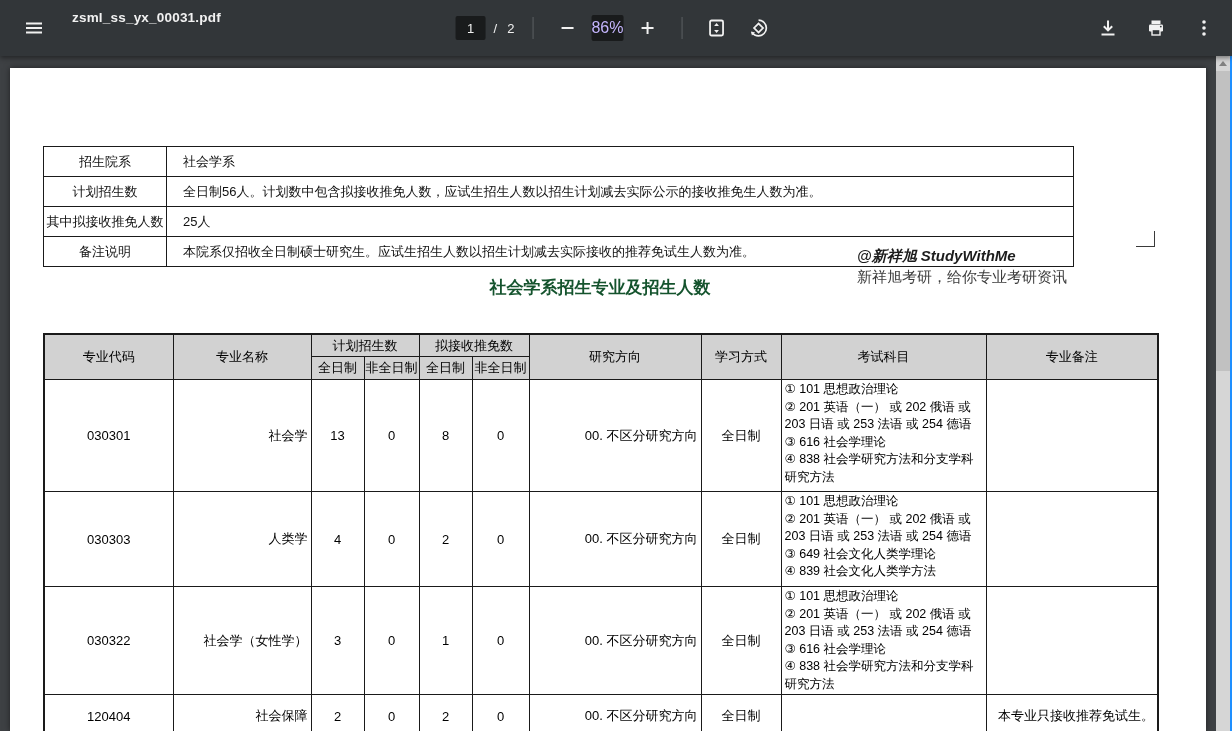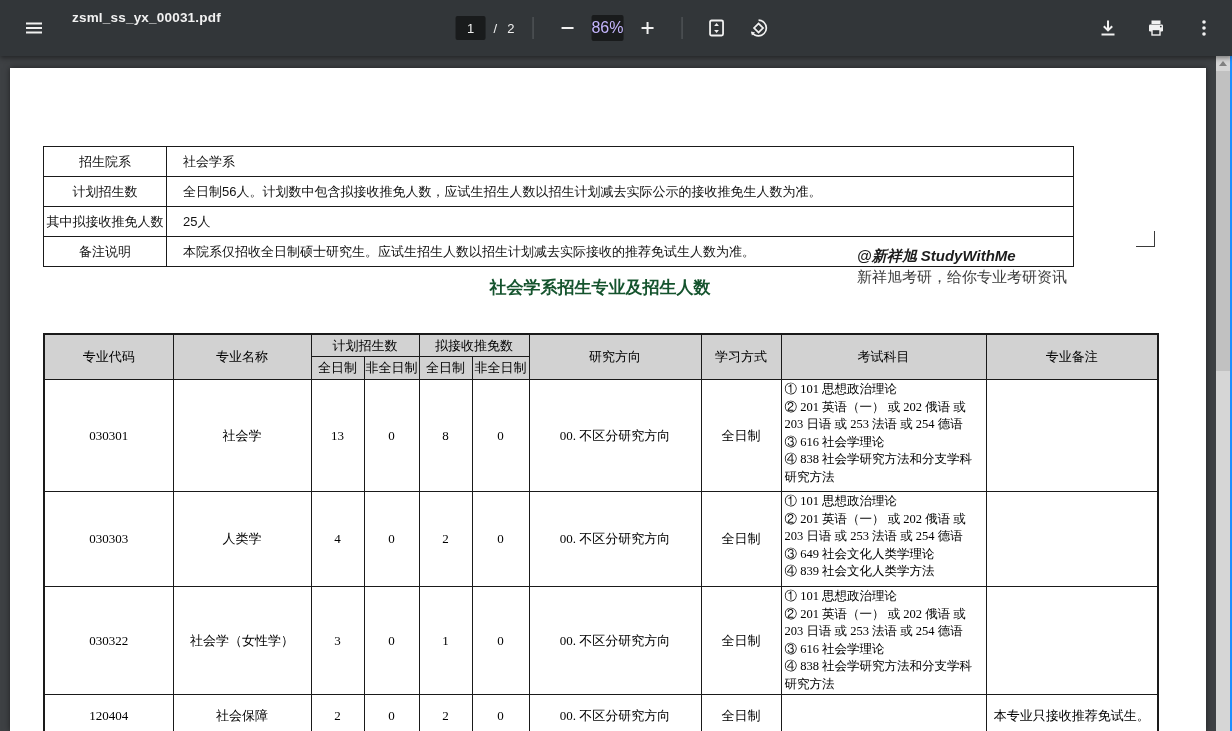--- a/index.html
+++ b/index.html
@@ -47,23 +47,23 @@
   
   .section-title{position:absolute;left:33px;top:208px;width:1114px;text-align:center;
     font-size:17px;font-weight:700;color:#14532d;}
   
   .adm-table{position:absolute;left:33px;top:265px;border-collapse:collapse;table-layout:fixed;
     width:1114px;border:2px solid #1a1a1a;}
   .adm-table th,.adm-table td{border:1px solid #1a1a1a;font-weight:400;color:#000;overflow:hidden;}
   .adm-table thead th{background:#d2d2d2;font-size:13px;padding:0;}
   .adm-table thead tr.h1 th{height:21px;}
   .adm-table thead tr.h2 th{height:22px;}
-  .adm-table td{font-size:13px;vertical-align:middle;font-family:Liberation Serif, serif;}
+  .adm-table td{font-size:13px;vertical-align:middle;}
   .adm-table td.c{text-align:center;}
-  .adm-table td.l{text-align:center;padding:12px 3px;}
+  .adm-table td.l{text-align:right;padding:12px 3px;}
   .adm-table td.subjects{vertical-align:top;font-size:12.5px;line-height:17.5px;
     padding:1px 3px;white-space:pre-line;}
   .adm-table tr.r0{height:112px;}
   .adm-table tr.r1{height:95px;}
   .adm-table tr.r2{height:105px;}
   .adm-table tr.r3{height:27px;}
   
   .scrollbar{position:absolute;top:56px;right:2px;width:14px;height:675px;background:#d6d6d6;}
   .sb-up{height:15px;display:flex;align-items:center;justify-content:center;cursor:pointer;}
   .sb-up-tri{width:0;height:0;border-left:4px solid transparent;border-right:4px solid transparent;

